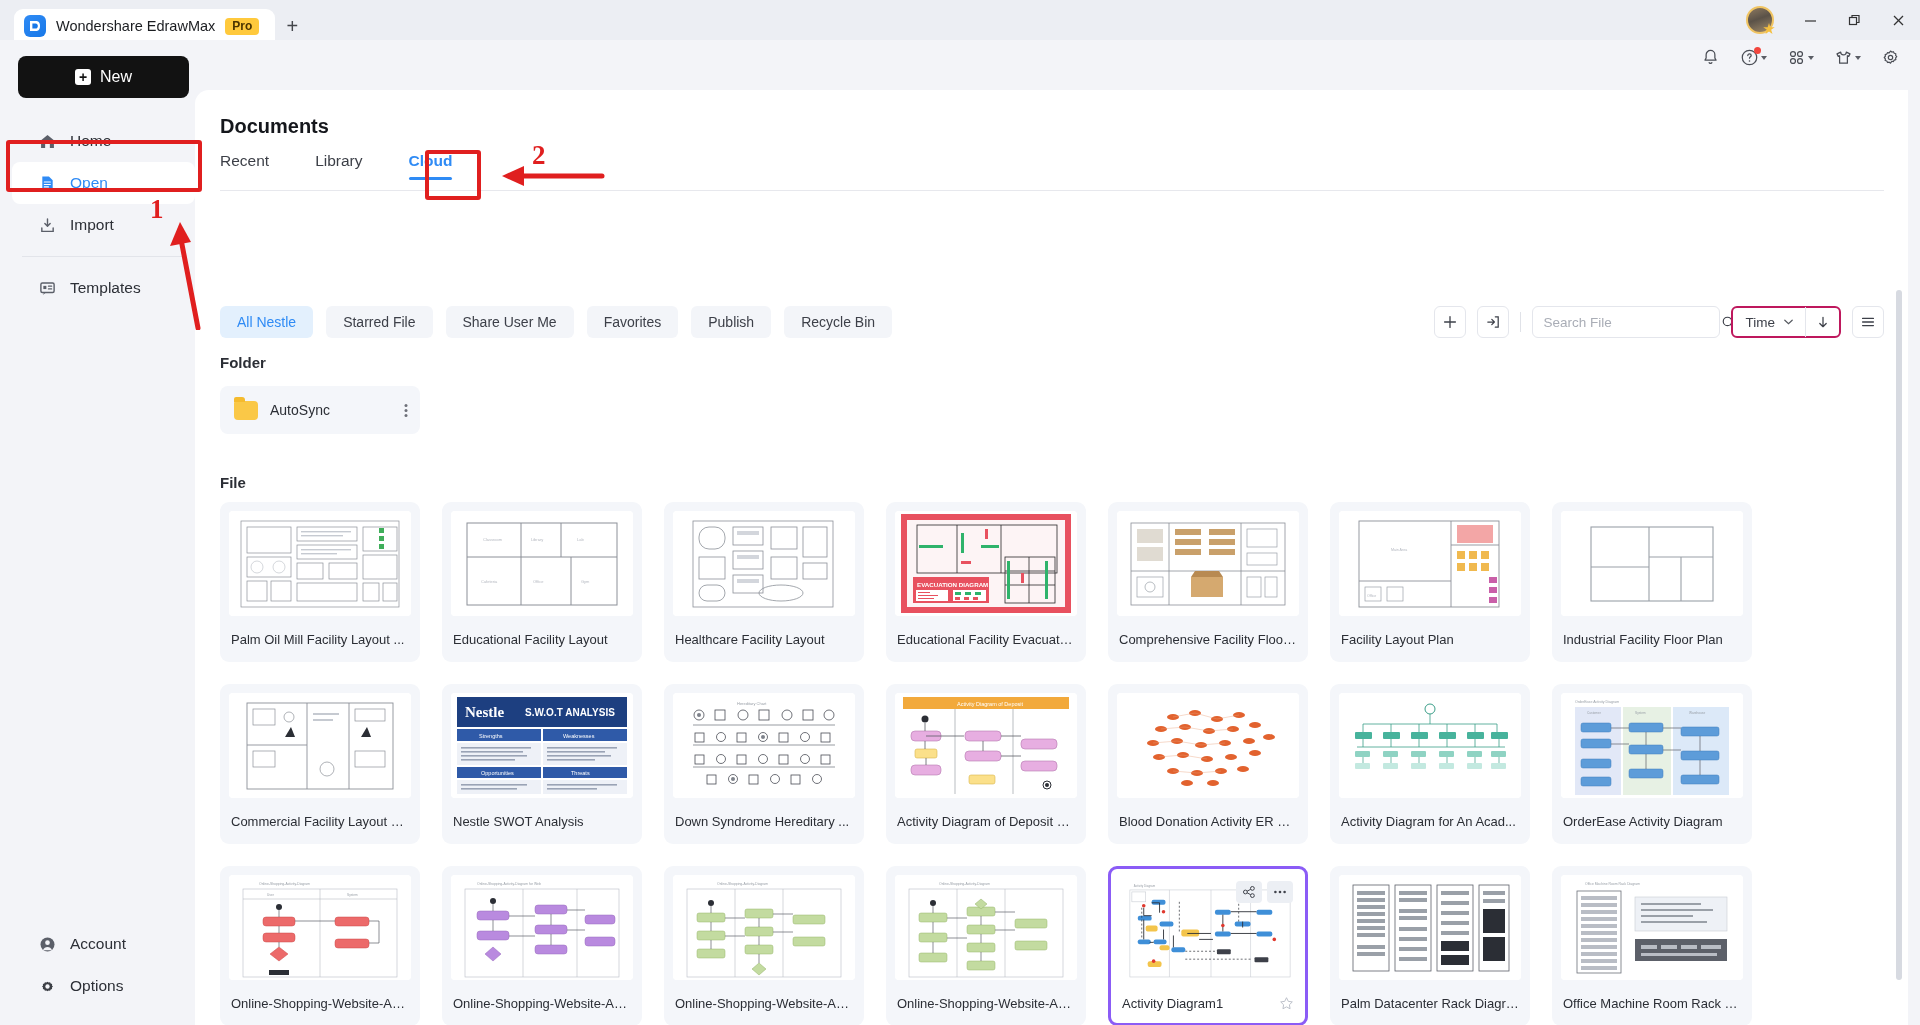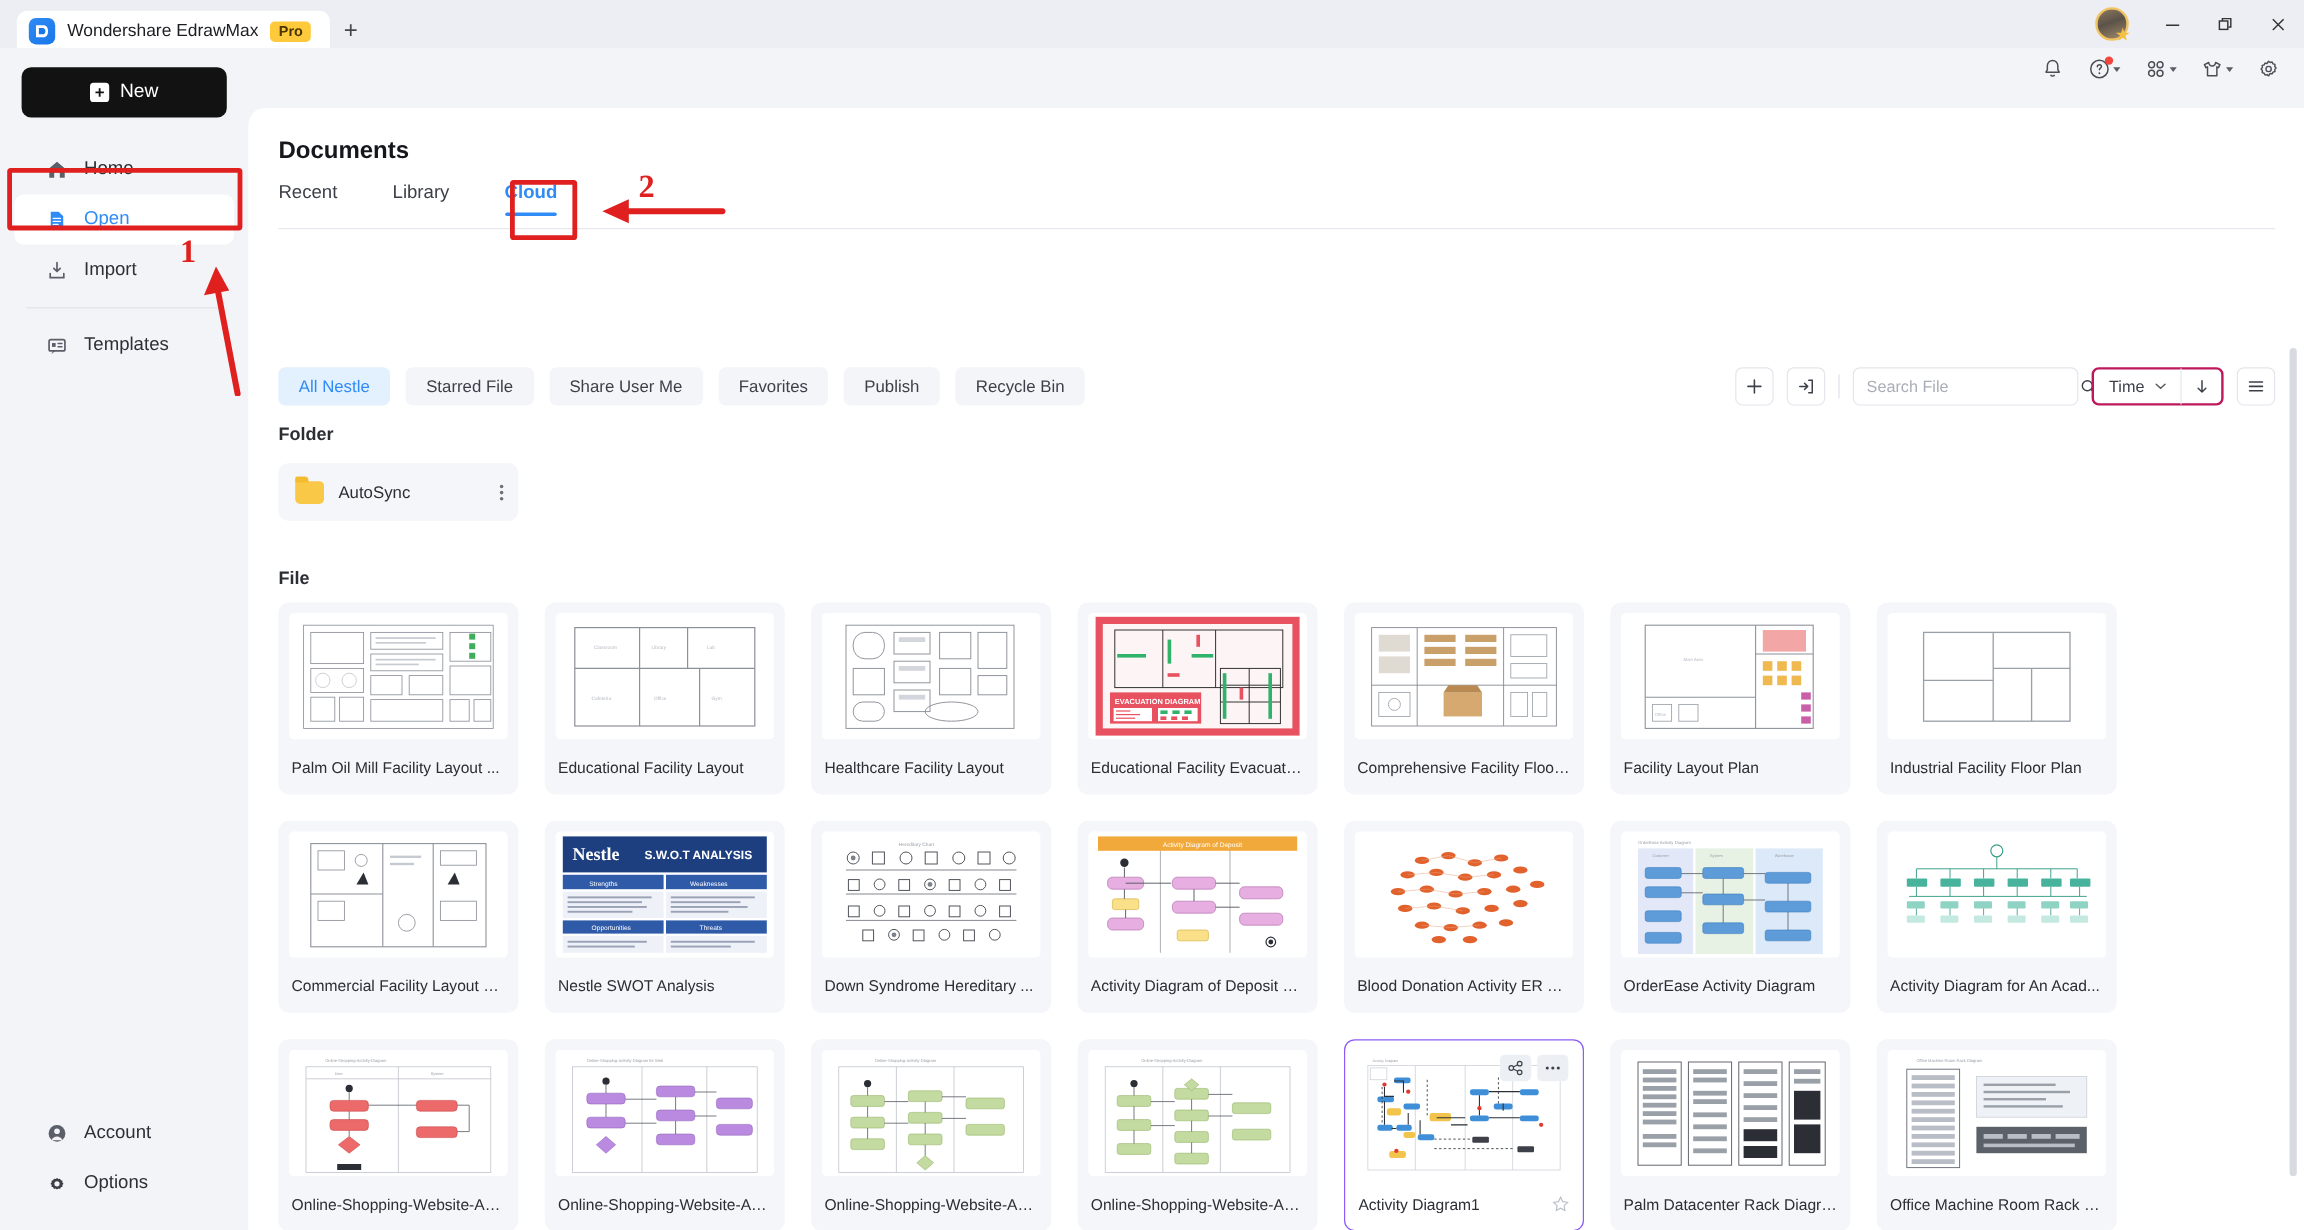--- a/index.html
+++ b/index.html
@@ -121,21 +121,21 @@
   }
   #anno-num2 {
     position: absolute; left: 532px; top: 140px;
     color: #e01f1f; font-size: 27px; font-weight: bold;
     font-family: "Liberation Serif", serif;
   }
   #anno-arrow2 { position: absolute; left: 490px; top: 158px; }
 
   
   #main {
-    position: absolute; left: 207px; top: 90px; width: 1713px; height: 935px;
+    position: absolute; left: 195px; top: 90px; width: 1713px; height: 935px;
     background: #ffffff; border-radius: 14px 0 0 0;
   }
   #doctitle { position: absolute; left: 25px; top: 25px; font-size: 20px; font-weight: bold; color: #15171c; }
   #tabs {
     position: absolute; left: 25px; top: 62px; display: flex; gap: 46px; align-items: center;
   }
   .dtab { font-size: 15.5px; color: #3c3f47; padding-bottom: 10px; position: relative; }
   .dtab.sel { color: #2f8bf5; font-weight: bold; }
   .dtab.sel:after {
     content: ""; position: absolute; left: 0; right: 0; bottom: 0;
@@ -198,21 +198,21 @@
   
   #filegrid {
     position: absolute; left: 25px; top: 412px; width: 1656px;
     display: grid; grid-template-columns: repeat(7, 200px); gap: 22px 22px;
   }
   .filecard {
     width: 200px; height: 160px; background: #f4f6fa; border-radius: 9px;
     display: flex; flex-direction: column; overflow: hidden;
     position: relative;
   }
-  .filecard.selected { background: #fff; border: 1px solid #8b5cf6; }
+  .filecard.selected { background: #fff; border: 3px solid #8b5cf6; }
   .thumb {
     margin: 9px 9px 0 9px; height: 105px; background: #fff; border-radius: 4px;
     overflow: hidden; position: relative;
   }
   .fname {
     flex: 1; display: flex; align-items: center; padding: 0 11px;
     font-size: 13px; color: #2b2e35;
     white-space: nowrap; overflow: hidden; text-overflow: ellipsis;
   }
   .fname span { overflow: hidden; text-overflow: ellipsis; white-space: nowrap; }
@@ -913,20 +913,65 @@
       </div>
       <div class="fname">
           <span>Blood Donation Activity ER D...</span>
         </div>
     </div>
 
     <div class="filecard">
       <div class="thumb">
         <svg width="182" height="105" viewBox="0 0 182 105">
           <rect width="182" height="105" fill="#fff"></rect>
+          <circle cx="91" cy="16" r="5" fill="none" stroke="#3a9e88" stroke-width="1"></circle>
+          <g stroke="#3a9e88" fill="none" stroke-width=".8">
+              <path d="M91 21v10M24 31h134M24 31v8M52 31v8M80 31v8M108 31v8M136 31v8M158 31v8"></path>
+            </g>
+          <g fill="#47b39c">
+              <rect x="16" y="39" width="17" height="7" rx="1"></rect>
+              <rect x="44" y="39" width="17" height="7" rx="1"></rect>
+              <rect x="72" y="39" width="17" height="7" rx="1"></rect>
+              <rect x="100" y="39" width="17" height="7" rx="1"></rect>
+              <rect x="128" y="39" width="17" height="7" rx="1"></rect>
+              <rect x="152" y="39" width="17" height="7" rx="1"></rect>
+            </g>
+          <g stroke="#3a9e88" fill="none" stroke-width=".8">
+              <path d="M24 46v8M52 46v8M80 46v8M108 46v8M136 46v8M160 46v8M18 54h148"></path>
+            </g>
+          <g fill="#8fd3c3">
+              <rect x="16" y="58" width="15" height="6" rx="1"></rect>
+              <rect x="44" y="58" width="15" height="6" rx="1"></rect>
+              <rect x="72" y="58" width="15" height="6" rx="1"></rect>
+              <rect x="100" y="58" width="15" height="6" rx="1"></rect>
+              <rect x="128" y="58" width="15" height="6" rx="1"></rect>
+              <rect x="152" y="58" width="15" height="6" rx="1"></rect>
+            </g>
+          <g stroke="#3a9e88" fill="none" stroke-width=".7">
+              <path d="M24 64v6M52 64v6M80 64v6M108 64v6M136 64v6M160 64v6"></path>
+            </g>
+          <g fill="#c3e9e0">
+              <rect x="16" y="70" width="15" height="6" rx="1"></rect>
+              <rect x="44" y="70" width="15" height="6" rx="1"></rect>
+              <rect x="72" y="70" width="15" height="6" rx="1"></rect>
+              <rect x="100" y="70" width="15" height="6" rx="1"></rect>
+              <rect x="128" y="70" width="15" height="6" rx="1"></rect>
+              <rect x="152" y="70" width="15" height="6" rx="1"></rect>
+            </g>
+        </svg>
+      </div>
+      <div class="fname">
+          <span>Activity Diagram for An Acad...</span>
+        </div>
+    </div>
+
+    <div class="filecard">
+      <div class="thumb">
+        <svg width="182" height="105" viewBox="0 0 182 105">
+          <rect width="182" height="105" fill="#fff"></rect>
           <text x="14" y="10" fill="#9aa0a8" font-size="3.6" font-family="Liberation Sans, sans-serif">OrderEase Activity Diagram</text>
           <rect x="14" y="14" width="46" height="88" fill="#e2e8f7"></rect>
           <rect x="62" y="14" width="48" height="88" fill="#e7f1e4"></rect>
           <rect x="112" y="14" width="56" height="88" fill="#dce9f8"></rect>
           <g fill="#9aa0a8" font-size="3.2" font-family="Liberation Sans, sans-serif">
               <text x="26" y="21">Customer</text>
               <text x="74" y="21">System</text>
               <text x="128" y="21">Warehouse</text>
             </g>
           <g fill="#5d9cd9" stroke="#3d7cbd" stroke-width=".5">
@@ -941,65 +986,20 @@
               <rect x="120" y="58" width="38" height="9" rx="2"></rect>
             <rect x="120" y="82" width="38" height="9" rx="2"></rect>
           </g>
           <g stroke="#5c6069" fill="none" stroke-width=".7">
               <path d="M50 35h18M50 51h18M102 35h18M102 57h18M85 39v13M85 61v15M139 43v15M139 67v15"></path>
             </g>
         </svg>
       </div>
       <div class="fname">
           <span>OrderEase Activity Diagram</span>
-        </div>
-    </div>
-
-    <div class="filecard">
-      <div class="thumb">
-        <svg width="182" height="105" viewBox="0 0 182 105">
-          <rect width="182" height="105" fill="#fff"></rect>
-          <circle cx="91" cy="16" r="5" fill="none" stroke="#3a9e88" stroke-width="1"></circle>
-          <g stroke="#3a9e88" fill="none" stroke-width=".8">
-              <path d="M91 21v10M24 31h134M24 31v8M52 31v8M80 31v8M108 31v8M136 31v8M158 31v8"></path>
-            </g>
-          <g fill="#47b39c">
-              <rect x="16" y="39" width="17" height="7" rx="1"></rect>
-              <rect x="44" y="39" width="17" height="7" rx="1"></rect>
-              <rect x="72" y="39" width="17" height="7" rx="1"></rect>
-              <rect x="100" y="39" width="17" height="7" rx="1"></rect>
-              <rect x="128" y="39" width="17" height="7" rx="1"></rect>
-              <rect x="152" y="39" width="17" height="7" rx="1"></rect>
-            </g>
-          <g stroke="#3a9e88" fill="none" stroke-width=".8">
-              <path d="M24 46v8M52 46v8M80 46v8M108 46v8M136 46v8M160 46v8M18 54h148"></path>
-            </g>
-          <g fill="#8fd3c3">
-              <rect x="16" y="58" width="15" height="6" rx="1"></rect>
-              <rect x="44" y="58" width="15" height="6" rx="1"></rect>
-              <rect x="72" y="58" width="15" height="6" rx="1"></rect>
-              <rect x="100" y="58" width="15" height="6" rx="1"></rect>
-              <rect x="128" y="58" width="15" height="6" rx="1"></rect>
-              <rect x="152" y="58" width="15" height="6" rx="1"></rect>
-            </g>
-          <g stroke="#3a9e88" fill="none" stroke-width=".7">
-              <path d="M24 64v6M52 64v6M80 64v6M108 64v6M136 64v6M160 64v6"></path>
-            </g>
-          <g fill="#c3e9e0">
-              <rect x="16" y="70" width="15" height="6" rx="1"></rect>
-              <rect x="44" y="70" width="15" height="6" rx="1"></rect>
-              <rect x="72" y="70" width="15" height="6" rx="1"></rect>
-              <rect x="100" y="70" width="15" height="6" rx="1"></rect>
-              <rect x="128" y="70" width="15" height="6" rx="1"></rect>
-              <rect x="152" y="70" width="15" height="6" rx="1"></rect>
-            </g>
-        </svg>
-      </div>
-      <div class="fname">
-          <span>Activity Diagram for An Acad...</span>
         </div>
     </div>
 
     <div class="filecard">
       <div class="thumb">
         <svg width="182" height="105" viewBox="0 0 182 105">
           <rect width="182" height="105" fill="#fff"></rect>
           <text x="30" y="10" fill="#9aa0a8" font-size="3.4" font-family="Liberation Sans, sans-serif">Online-Shopping-Activity-Diagram</text>
           <g stroke="#b9bdc5" fill="none" stroke-width=".6">
               <rect x="14" y="14" width="154" height="88"></rect>

